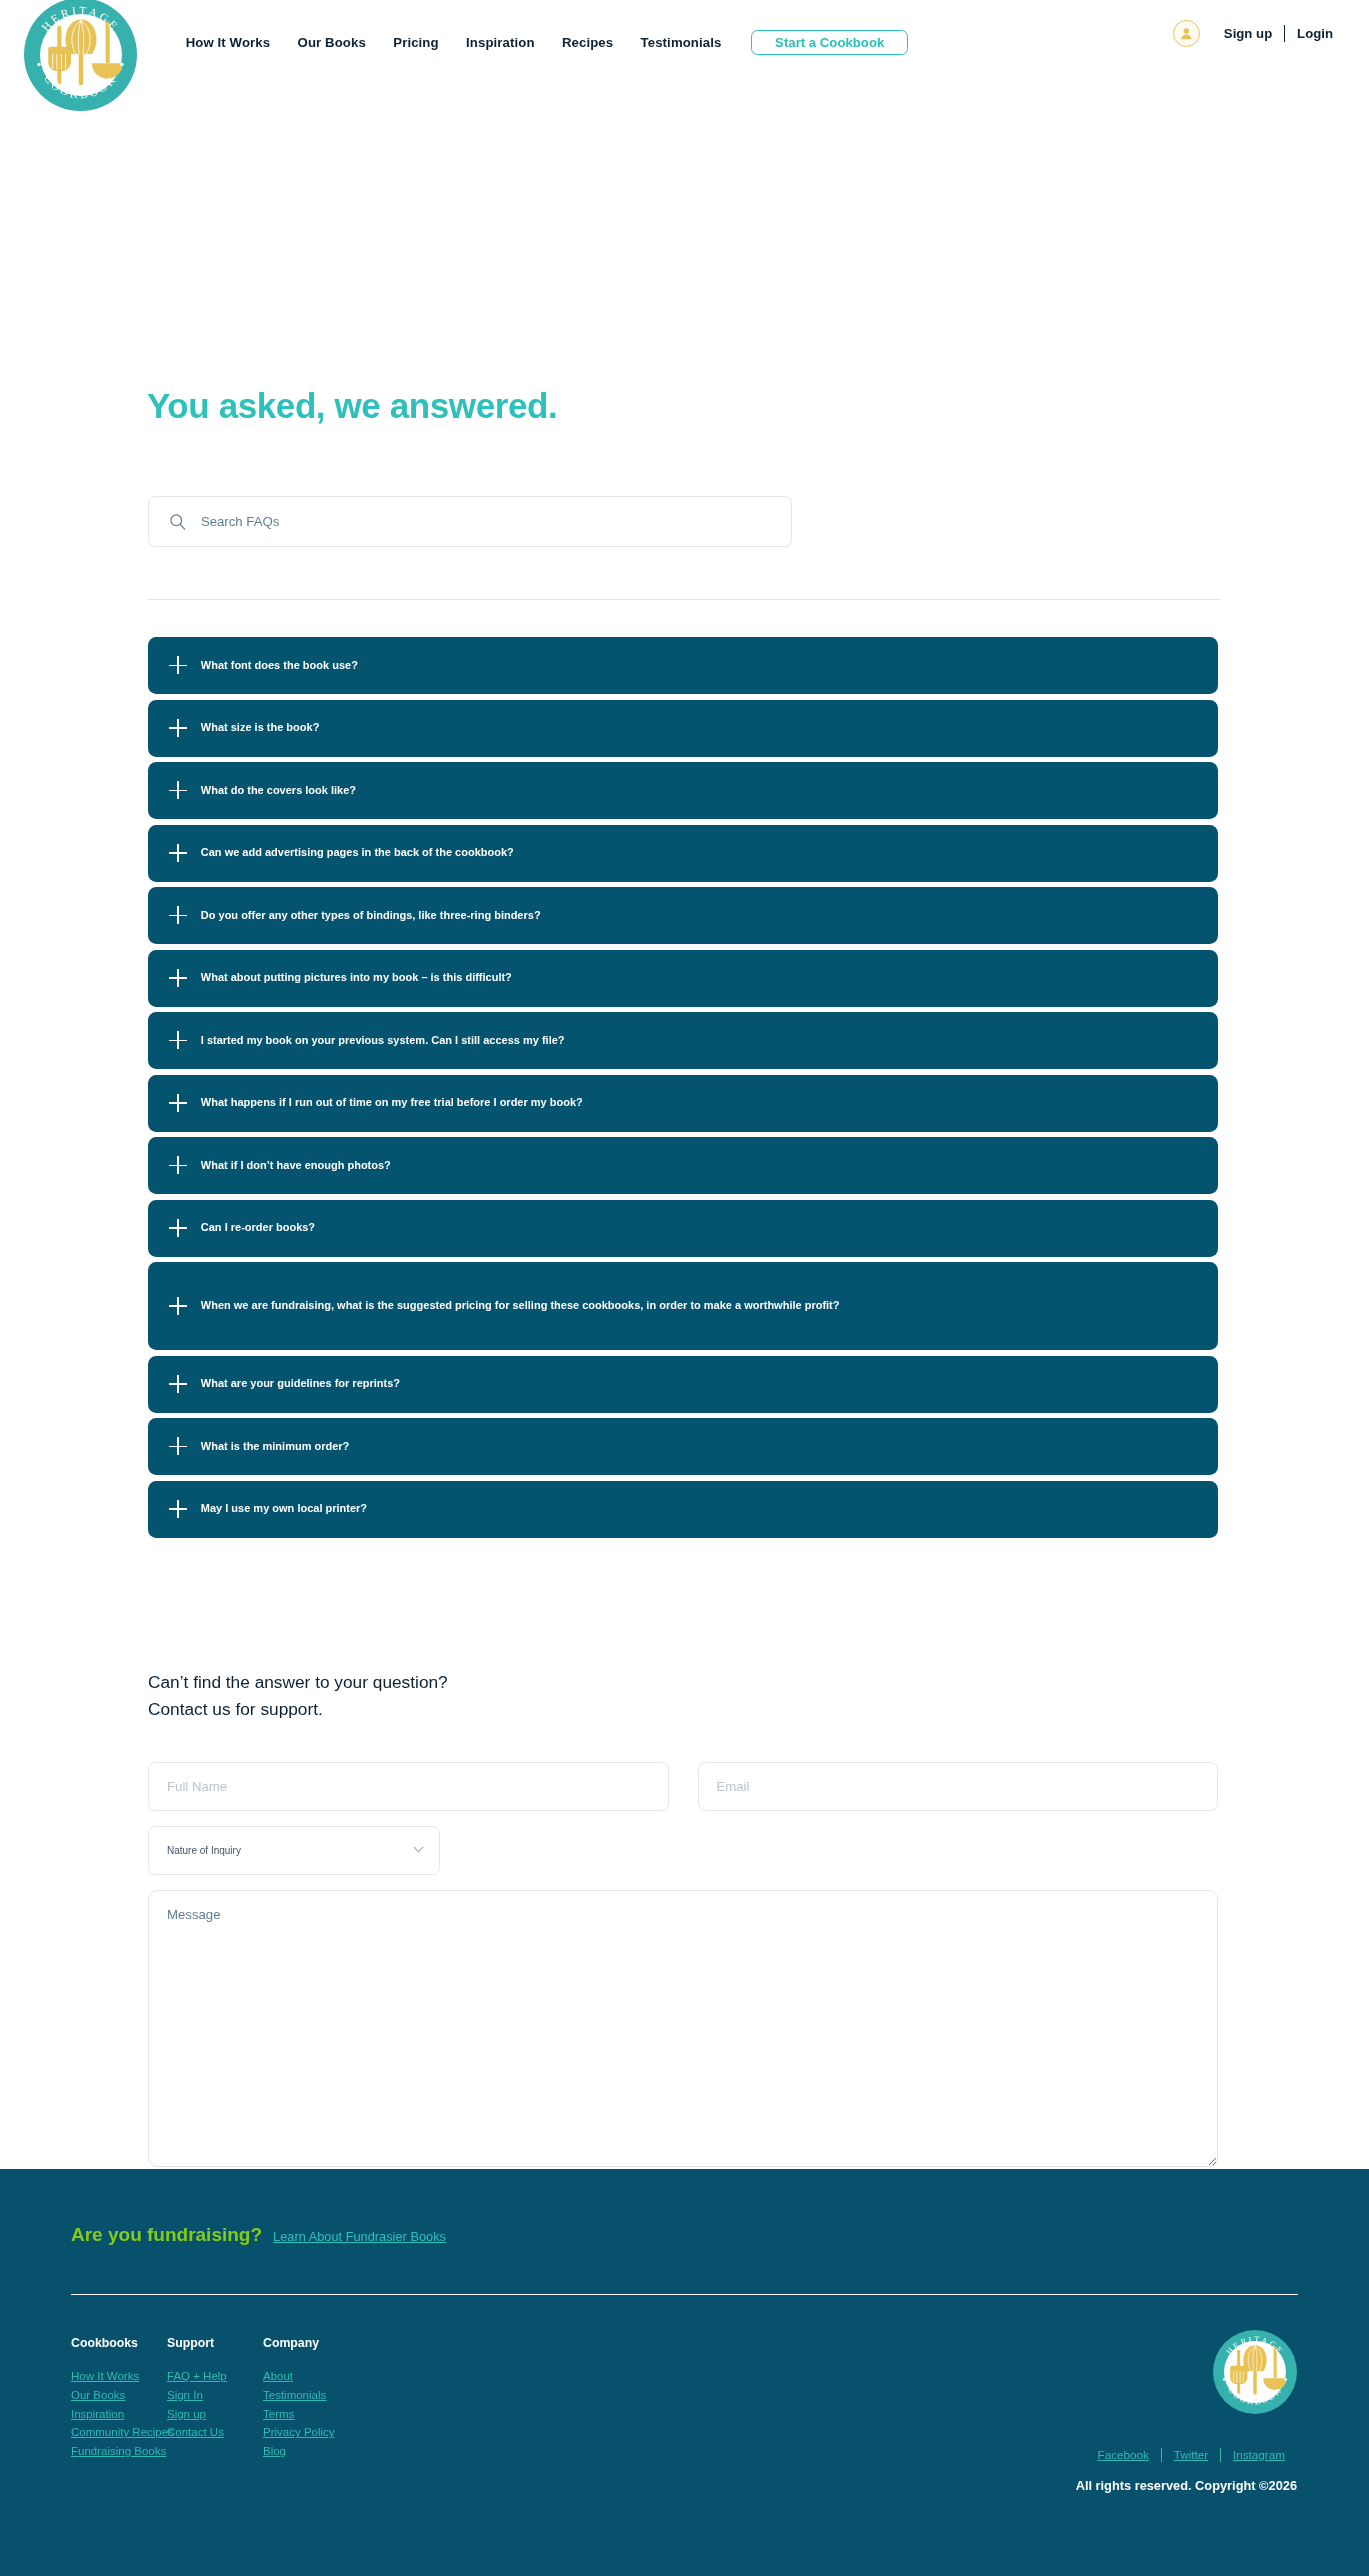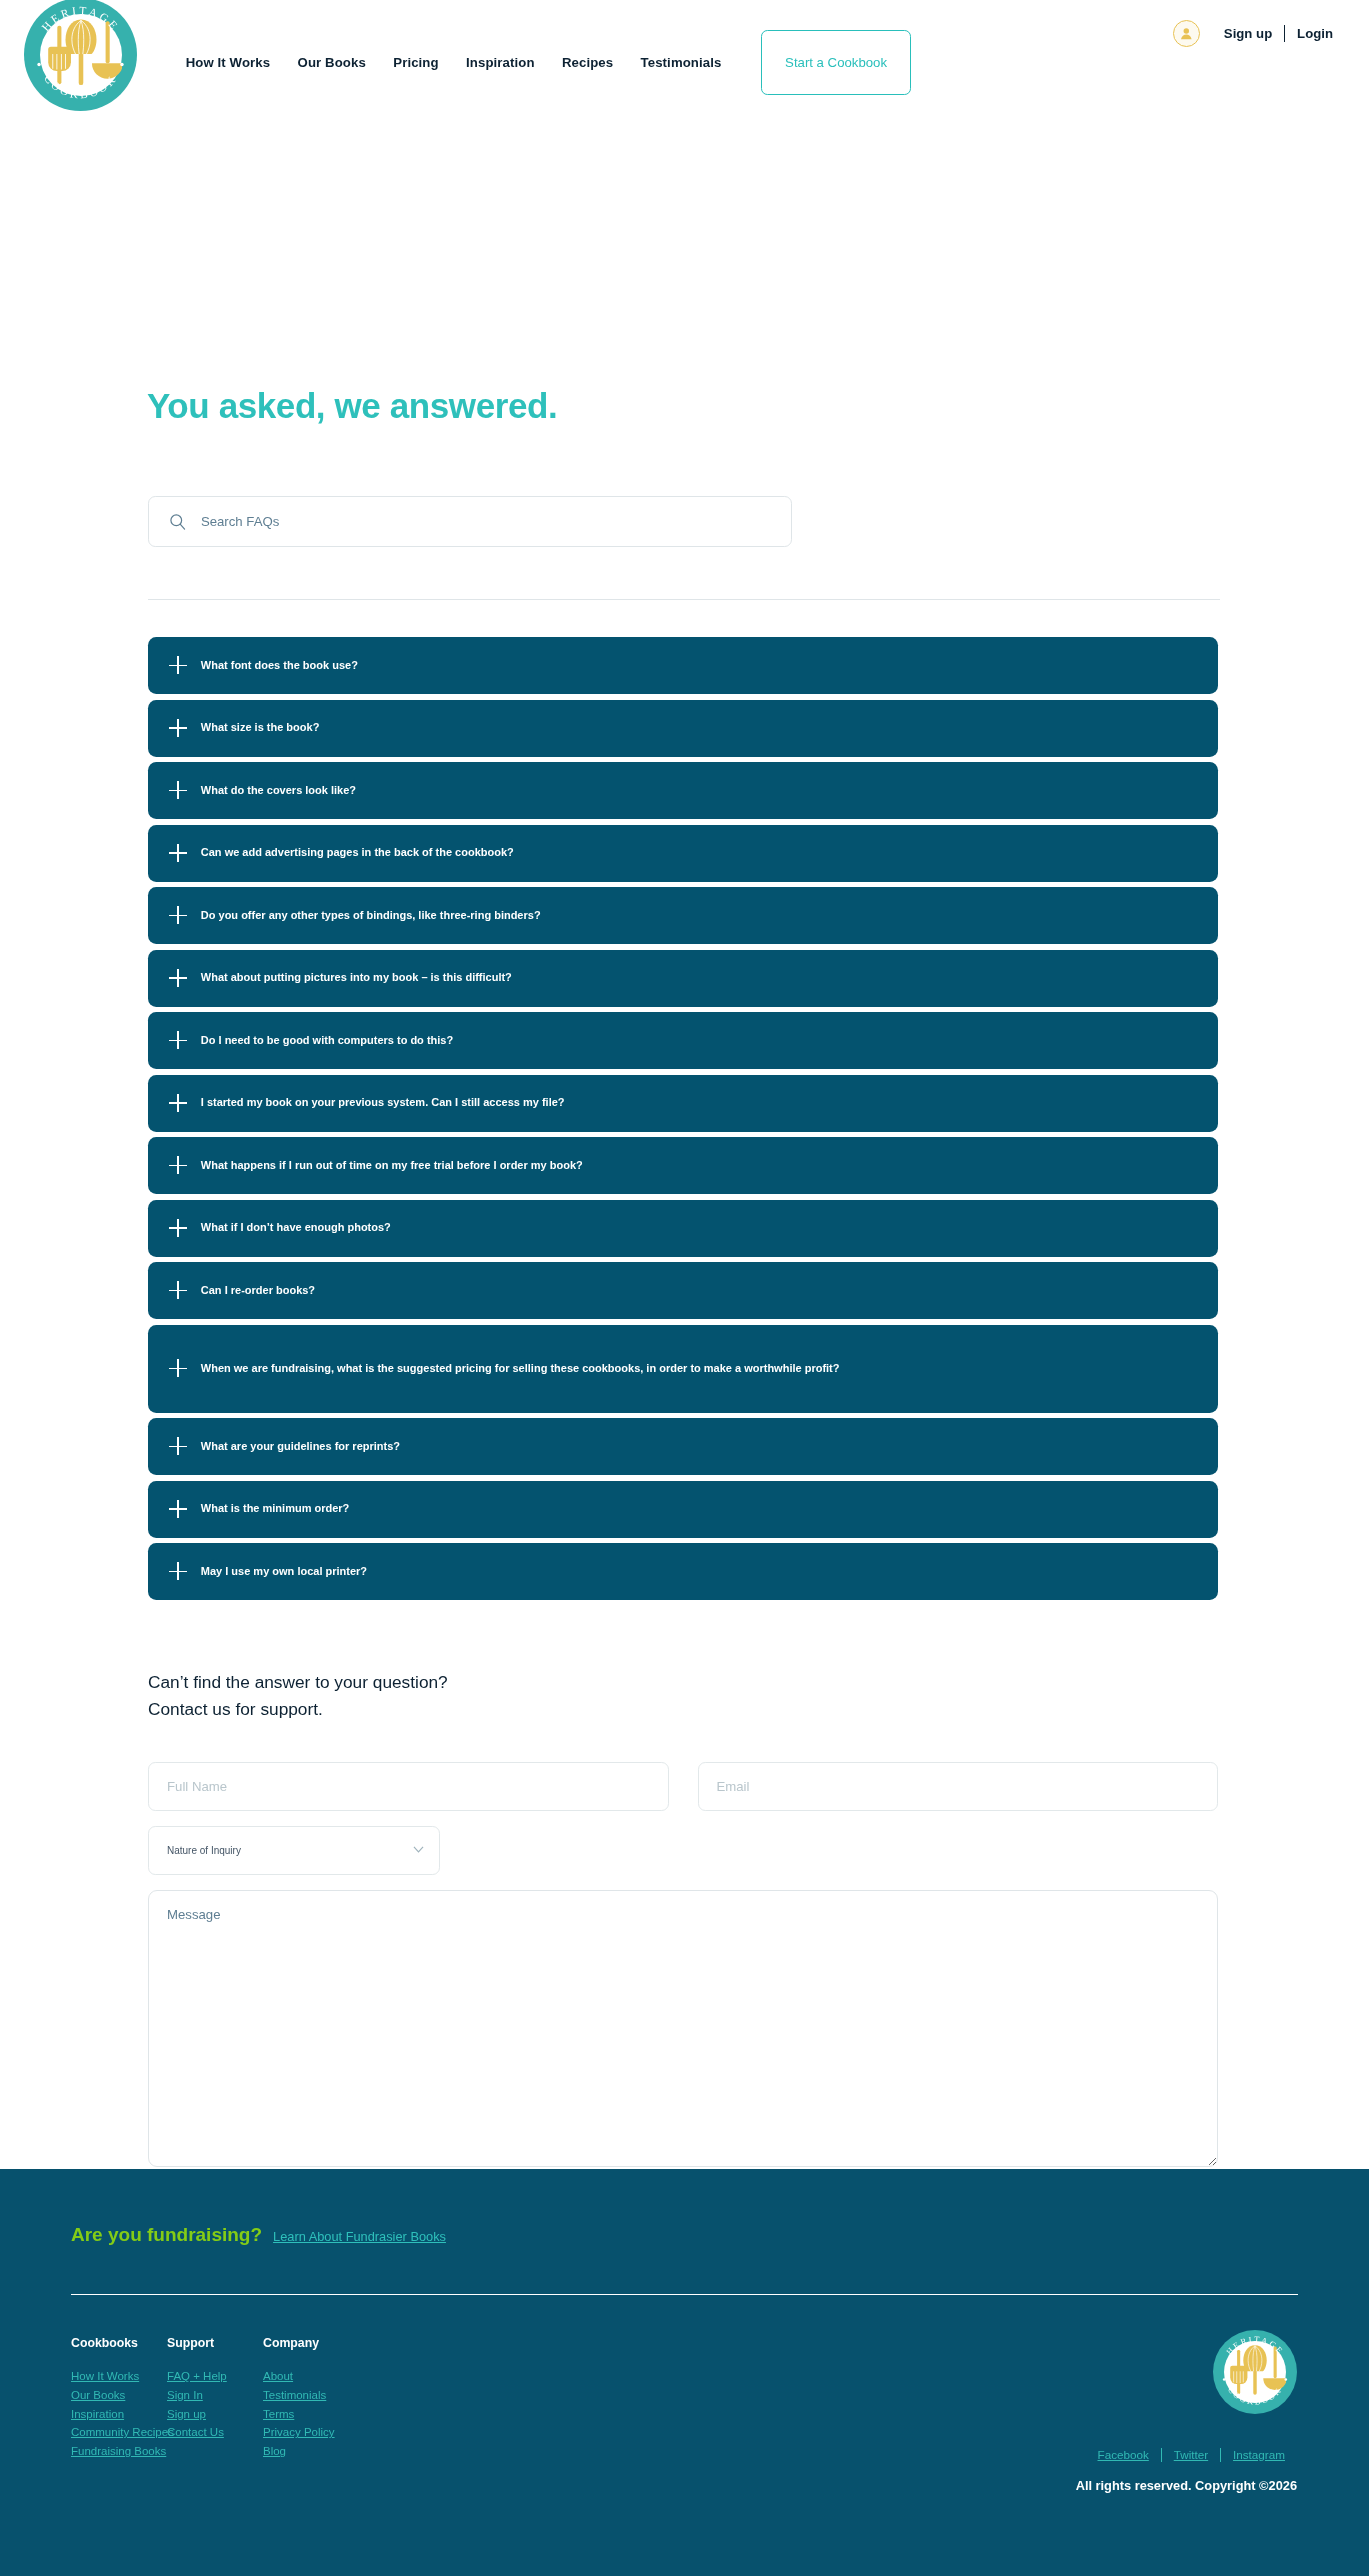--- a/index.html
+++ b/index.html
@@ -58,27 +58,27 @@
   .nav a {
     font-size: 13.2px;
     font-weight: bold;
     color: #0d2233;
     text-decoration: none;
     letter-spacing: 0.1px;
     padding: 0 13.7px;
     white-space: nowrap;
   }
   .cta-btn {
-    margin-left: 26px;
+    margin-left: 16px;
     border: 1.8px solid #29bfbb;
     border-radius: 6.4px;
     color: #29bfbb;
     font-size: 13.2px;
-    font-weight: normal;
-    padding: 24px 23px;
+    font-weight: bold;
+    padding: 4px 23px;
     background: #fff;
     white-space: nowrap;
     cursor: pointer;
     font-family: "Liberation Sans", sans-serif;
   }
 
   .account {
     position: absolute;
     right: 24px;
     top: 20px;
@@ -469,24 +469,20 @@
     <div class="faq-item">
       <span class="faq-plus"></span>
       <span class="faq-q">Do you offer any other types of bindings, like three-ring binders?</span>
     </div>
     <div class="faq-item">
       <span class="faq-plus"></span>
       <span class="faq-q">What about putting pictures into my book – is this difficult?</span>
     </div>
     <div class="faq-item">
       <span class="faq-plus"></span>
-      <span class="faq-q">Do I need to be good with computers to do this?</span>
-    </div>
-    <div class="faq-item">
-      <span class="faq-plus"></span>
       <span class="faq-q">I started my book on your previous system. Can I still access my file?</span>
     </div>
     <div class="faq-item">
       <span class="faq-plus"></span>
       <span class="faq-q">What happens if I run out of time on my free trial before I order my book?</span>
     </div>
     <div class="faq-item">
       <span class="faq-plus"></span>
       <span class="faq-q">What if I don’t have enough photos?</span>
     </div>

